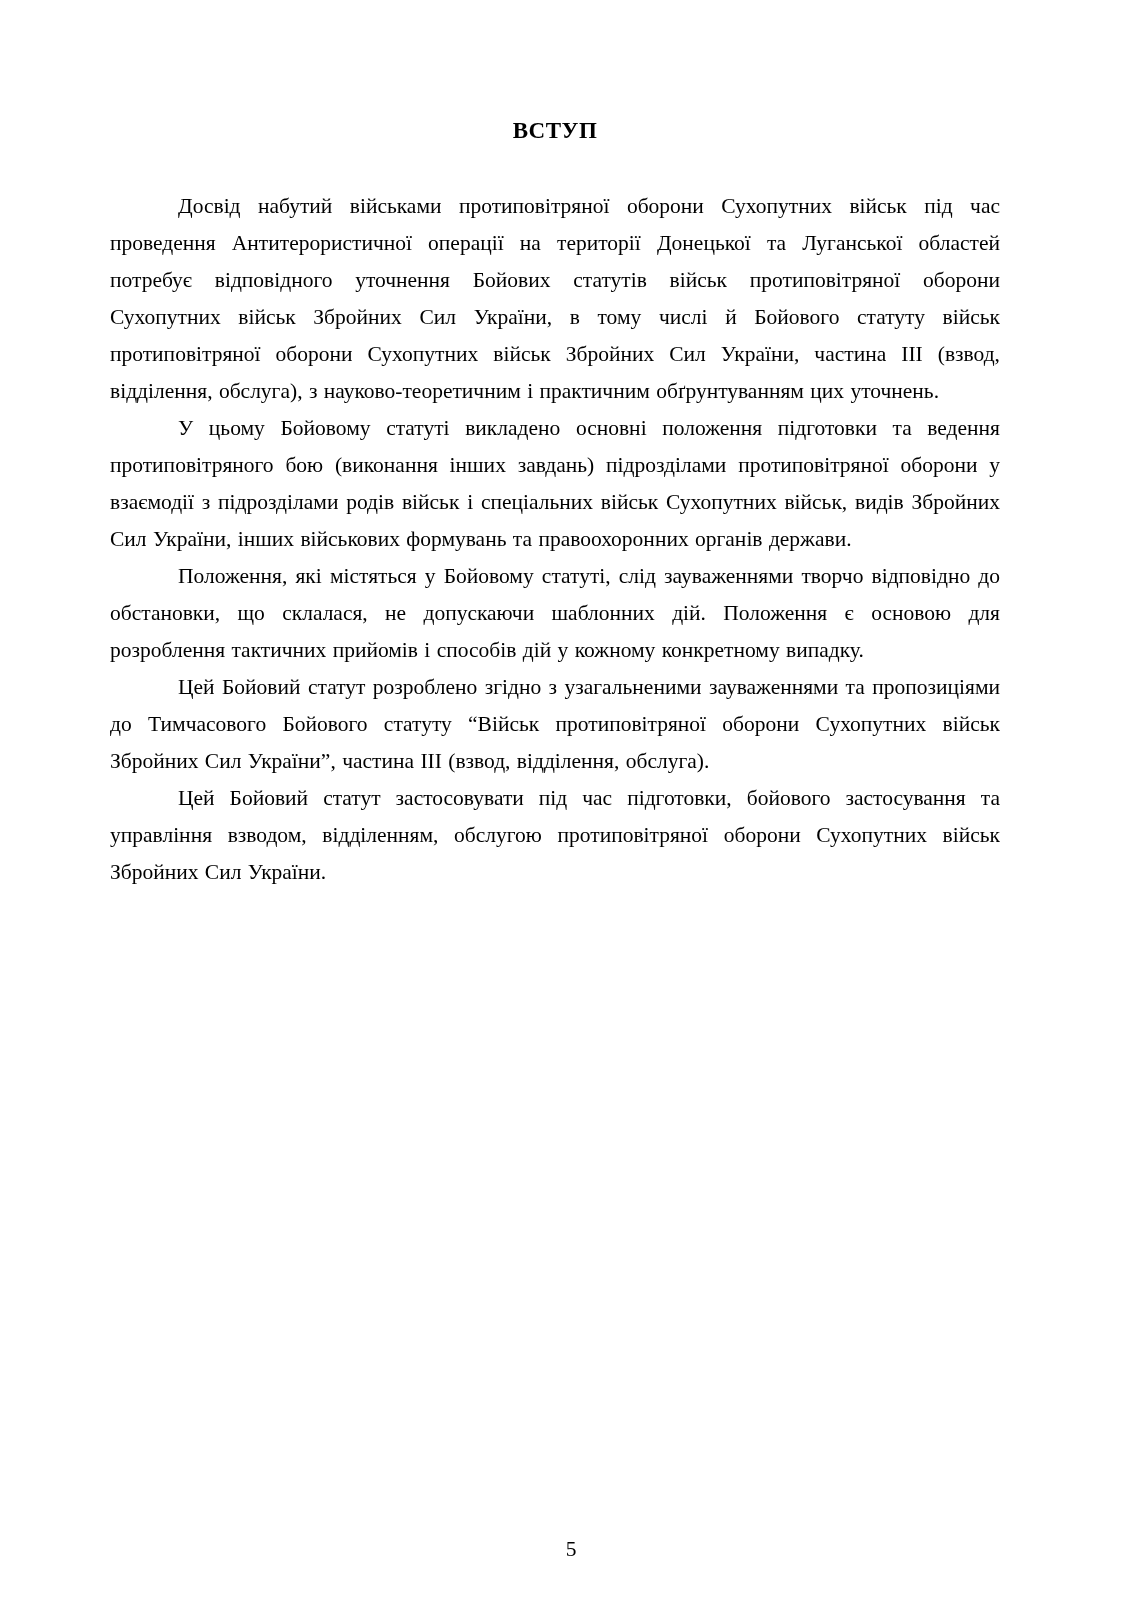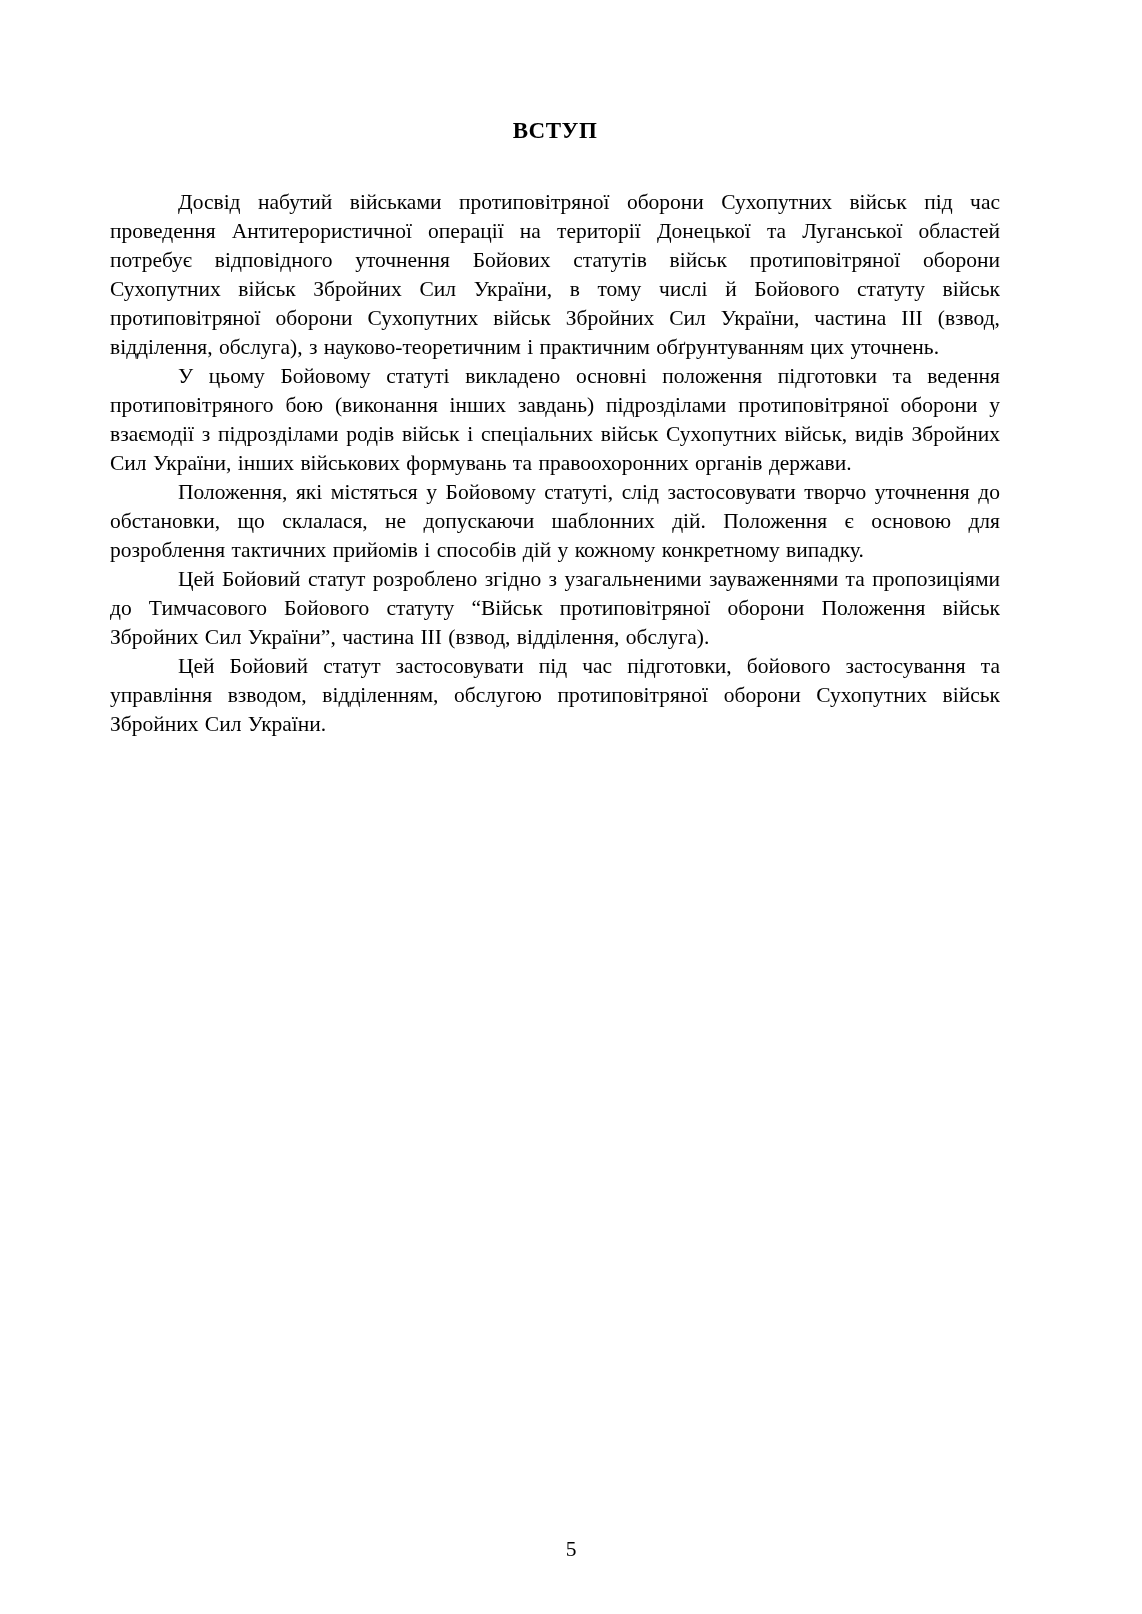--- a/index.html
+++ b/index.html
@@ -22,21 +22,21 @@
   .doc-title {
     margin: 0 0 44px 0;
     text-align: center;
     font-size: 23px;
     font-weight: bold;
     letter-spacing: 0.5px;
   }
   .para {
     margin: 0;
     font-size: 21.5px;
-    line-height: 29px;
+    line-height: 37px;
     text-align: justify;
     text-indent: 68px;
     word-spacing: 1px;
   }
   .page-number {
     position: absolute;
     bottom: 52px;
     left: 0;
     width: 1142px;
     text-align: center;
@@ -47,21 +47,21 @@
 <body>
 
 <div class="page">
 
   <h1 class="doc-title">ВСТУП</h1>
 
   <p class="para">Досвід набутий військами протиповітряної оборони Сухопутних військ під час проведення Антитерористичної операції на території Донецької та Луганської областей потребує відповідного уточнення Бойових статутів військ протиповітряної оборони Сухопутних військ Збройних Сил України, в тому числі й Бойового статуту військ протиповітряної оборони Сухопутних військ Збройних Сил України, частина III (взвод, відділення, обслуга), з науково-теоретичним і практичним обґрунтуванням цих уточнень.</p>
 
   <p class="para">У цьому Бойовому статуті викладено основні положення підготовки та ведення протиповітряного бою (виконання інших завдань) підрозділами протиповітряної оборони у взаємодії з підрозділами родів військ і спеціальних військ Сухопутних військ, видів Збройних Сил України, інших військових формувань та правоохоронних органів держави.</p>
 
-  <p class="para">Положення, які містяться у Бойовому статуті, слід застосовувати творчо уточнення до обстановки, що склалася, не допускаючи шаблонних дій. Положення є основою для розроблення тактичних прийомів і способів дій у кожному конкретному випадку.</p>
+  <p class="para">Положення, які містяться у Бойовому статуті, слід зауваженнями творчо відповідно до обстановки, що склалася, не допускаючи шаблонних дій. Положення є основою для розроблення тактичних прийомів і способів дій у кожному конкретному випадку.</p>
 
-  <p class="para">Цей Бойовий статут розроблено згідно з узагальненими зауваженнями та пропозиціями до Тимчасового Бойового статуту “Військ протиповітряної оборони Положення військ Збройних Сил України”, частина III (взвод, відділення, обслуга).</p>
+  <p class="para">Цей Бойовий статут розроблено згідно з узагальненими зауваженнями та пропозиціями до Тимчасового Бойового статуту “Військ протиповітряної оборони Сухопутних військ Збройних Сил України”, частина III (взвод, відділення, обслуга).</p>
 
   <p class="para">Цей Бойовий статут застосовувати під час підготовки, бойового застосування та управління взводом, відділенням, обслугою протиповітряної оборони Сухопутних військ Збройних Сил України.</p>
 
   <div class="page-number">5</div>
 
 </div>
 
 </body></html>

